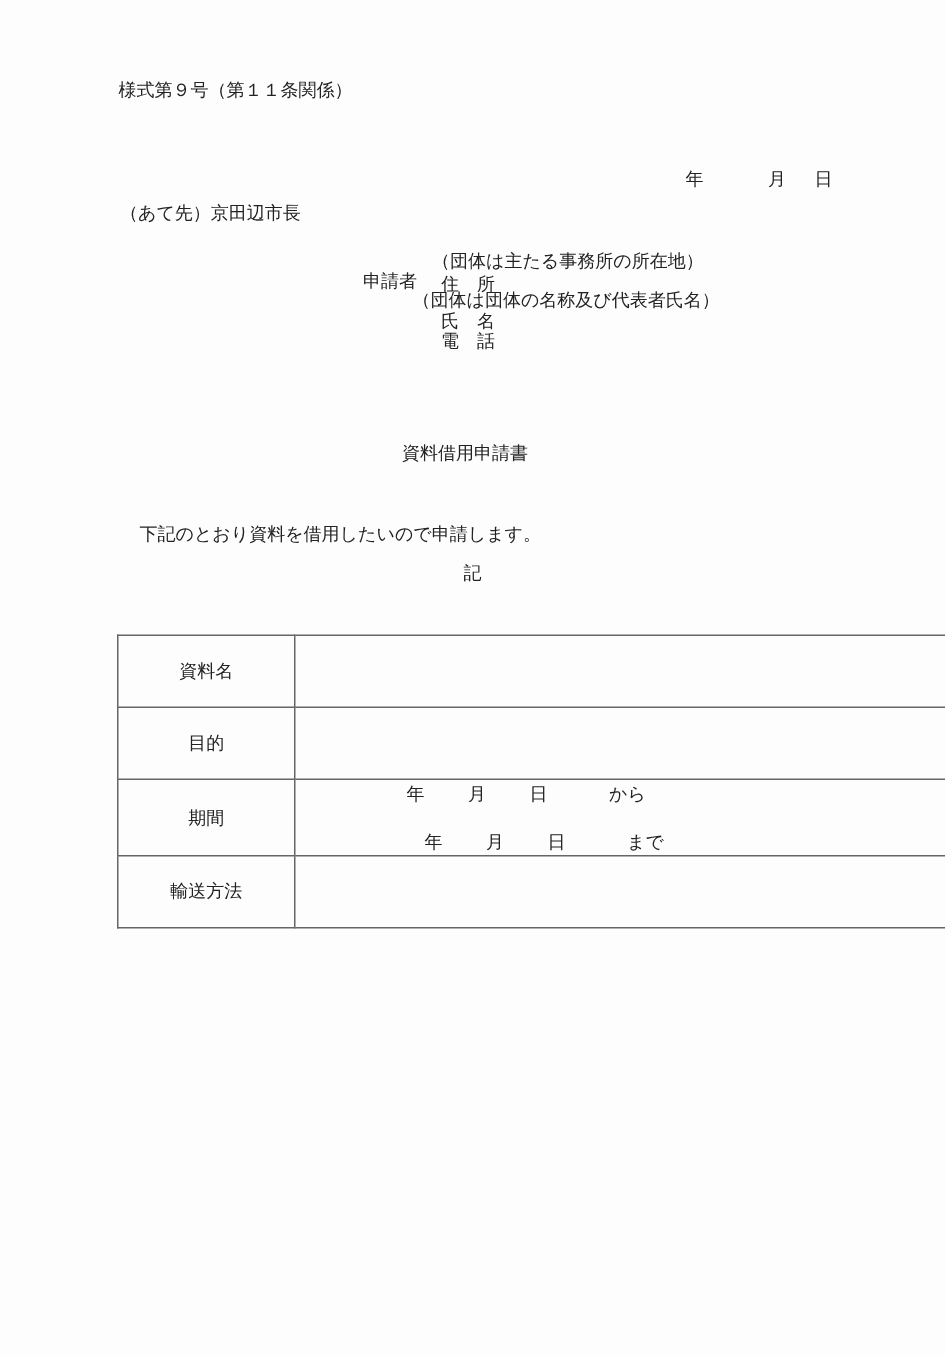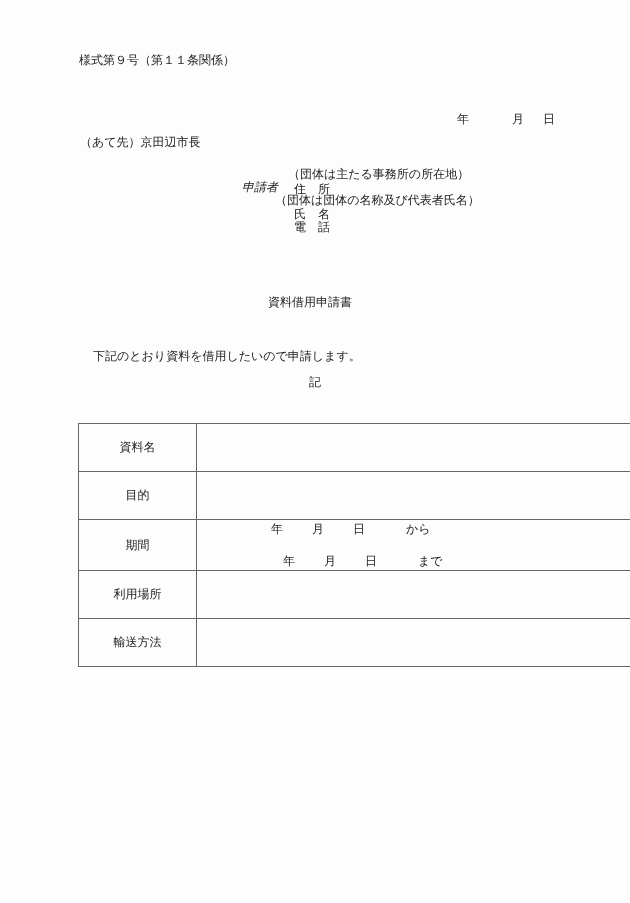--- a/index.html
+++ b/index.html
@@ -22,21 +22,21 @@
 
 <div class="abs" style="left:79px;top:53px;">様式第９号（第１１条関係）</div>
 
 <div class="abs date" style="left:457px;top:80px;margin-top:32px;">
   <span style="width:55px">年</span><span style="width:31px">月</span><span>日</span>
 </div>
 
 <div class="abs" style="left:80px;top:135px;">（あて先）京田辺市長</div>
 
 <div class="abs" style="left:288px;top:167px;">（団体は主たる事務所の所在地）</div>
-<div class="abs" style="left:242px;top:180px;font-style:italic;">申請者</div>
+<div class="abs" style="left:242px;top:180px;">申請者</div>
 <div class="abs" style="left:294px;top:182px;">住　所</div>
 <div class="abs" style="left:275px;top:193px;">（団体は団体の名称及び代表者氏名）</div>
 <div class="abs" style="left:294px;top:207px;">氏　名</div>
 <div class="abs" style="left:294px;top:220px;text-align:center;">電　話</div>
 
 <div class="abs" style="left:268px;top:295px;">資料借用申請書</div>
 <div class="abs" style="left:93px;top:349px;">下記のとおり資料を借用したいので申請します。</div>
 <div class="abs" style="left:309px;top:375px;">記</div>
 
 <table>
@@ -56,21 +56,17 @@
         <div class="line" style="top:1px;">
           <span style="width:41px">年</span><span style="width:41px">月</span><span style="width:53px">日</span><span>から</span>
         </div>
         <div class="line" style="top:33px;margin-left:12px;">
           <span style="width:41px">年</span><span style="width:41px">月</span><span style="width:53px">日</span><span>まで</span>
         </div>
       </div>
     </td>
   </tr>
   <tr class="r">
-    <td class="label">利用場所</td>
-    <td class="val"></td>
-  </tr>
-  <tr class="r">
     <td class="label">輸送方法</td>
     <td class="val"></td>
   </tr>
 </tbody>
   </table>
 
 </body></html>

